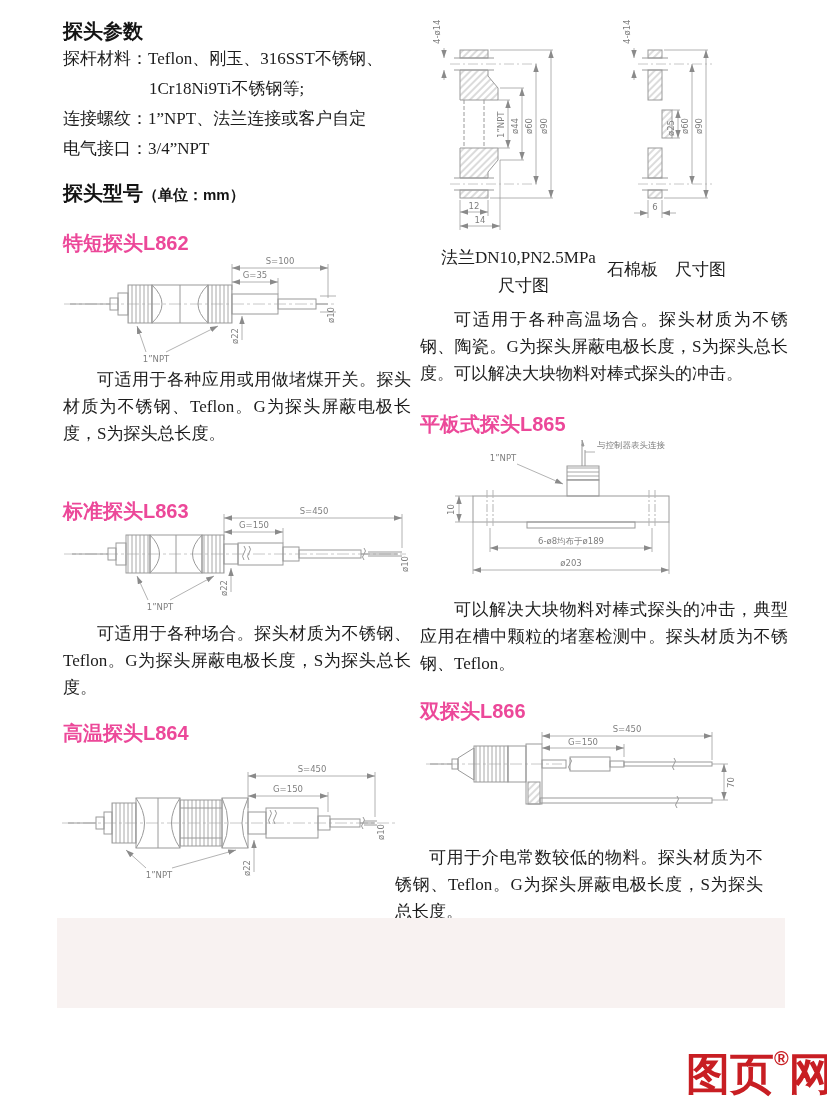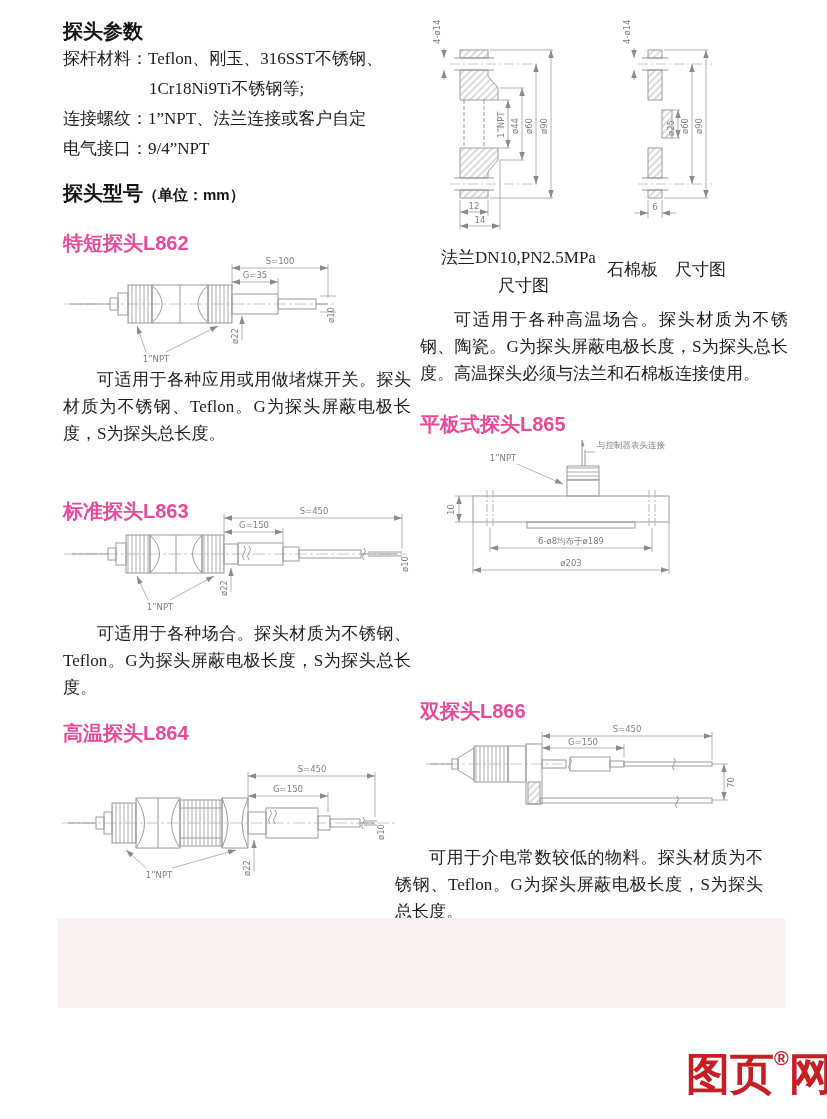--- a/index.html
+++ b/index.html
@@ -44,21 +44,21 @@
       </marker>
     </defs>
   </svg>
 
   <div class="abs h1" style="left:63px;top:18px;">探头参数</div>
 
   <div class="abs" style="left:63px;top:44px;width:360px;">
     <div class="paramline">探杆材料：Teflon、刚玉、316SST不锈钢、</div>
     <div class="paramline indent">1Cr18Ni9Ti不锈钢等;</div>
     <div class="paramline">连接螺纹：1”NPT、法兰连接或客户自定</div>
-    <div class="paramline">电气接口：9/4”NPT</div>
+    <div class="paramline">电气接口：3/4”NPT</div>
   </div>
 
   <div class="abs h1" style="left:63px;top:180px;">
     <span>探头型号</span><span class="unit">（单位：mm）</span>
   </div>
 
   <div class="abs h2" style="left:63px;top:230px;">特短探头L862</div>
 
   <svg class="diag" style="left:58px;top:252px;" width="282" height="115" viewBox="0 0 282 115">
     <g stroke="#9a9a9a" fill="none" stroke-width="1">
@@ -263,21 +263,21 @@
     <text x="282" y="120" transform="rotate(-90 282 120)">ø90</text>
     <text x="235" y="196" text-anchor="middle">6</text>
   </svg>
 
   <div class="abs caption" style="left:425px;top:246px;width:165px;margin-left:16px;">
     <span>法兰DN10,PN2.5MPa</span>
     <span class="c2">尺寸图</span>
   </div>
   <div class="abs caption" style="left:607px;top:258px;">石棉板　尺寸图</div>
 
-  <div class="abs para" style="left:420px;top:306px;width:368px;">可适用于各种高温场合。探头材质为不锈钢、陶瓷。G为探头屏蔽电极长度，S为探头总长度。高温探头必须与法兰和石棉板连接使用。</div>
+  <div class="abs para" style="left:420px;top:306px;width:368px;">可适用于各种高温场合。探头材质为不锈钢、陶瓷。G为探头屏蔽电极长度，S为探头总长度。可以解决大块物料对棒式探头的冲击。</div>
 
   <div class="abs h2" style="left:420px;top:398px;margin-top:13px;">平板式探头L865</div>
 
   <svg class="diag" style="left:425px;top:430px;" width="370" height="160" viewBox="0 0 370 160">
     <g stroke="#9a9a9a" stroke-width="1" fill="none">
       <path d="M157,10 L159,16 L157,16 Z" fill="#9a9a9a"></path>
       <line x1="157" y1="14" x2="157" y2="36"></line>
         <line x1="160" y1="20" x2="160" y2="36"></line>
       <rect x="142" y="36" width="32" height="14" fill="url(#hatchH)"></rect>
       <rect x="142" y="50" width="32" height="16"></rect>
@@ -301,20 +301,21 @@
         <line x1="244" y1="92" x2="244" y2="144"></line>
       <line x1="48" y1="140" x2="244" y2="140" marker-start="url(#arr)" marker-end="url(#arr)"></line>
     </g>
     <text x="172" y="18" font-size="9.5">与控制器表头连接</text>
     <text x="78" y="31" text-anchor="middle" font-size="9.5">1”NPT</text>
     <text x="29" y="85" transform="rotate(-90 29 85)">10</text>
     <text x="146" y="114" text-anchor="middle">6-ø8均布于ø189</text>
     <text x="146" y="136" text-anchor="middle">ø203</text>
   </svg>
 
+  <div class="abs para" style="left:420px;top:596px;width:368px;">可以解决大块物料对棒式探头的冲击，典型应用在槽中颗粒的堵塞检测中。探头材质为不锈钢、Teflon。</div>
 
   <div class="abs h2" style="left:420px;top:698px;">双探头L866</div>
 
   <svg class="diag" style="left:422px;top:718px;" width="395" height="125" viewBox="0 0 395 125">
     <g stroke="#9a9a9a" stroke-width="1" fill="none">
       <line x1="4" y1="46" x2="140" y2="46" stroke="#c8c8c8" stroke-dasharray="12 3 3 3"></line>
       <line x1="8" y1="46" x2="30" y2="46"></line>
       <rect x="30" y="41" width="6" height="10"></rect>
       <path d="M36,40 L52,30 L52,62 L36,52 Z"></path>
       <rect x="52" y="28" width="34" height="36" fill="url(#hatchV)"></rect>

